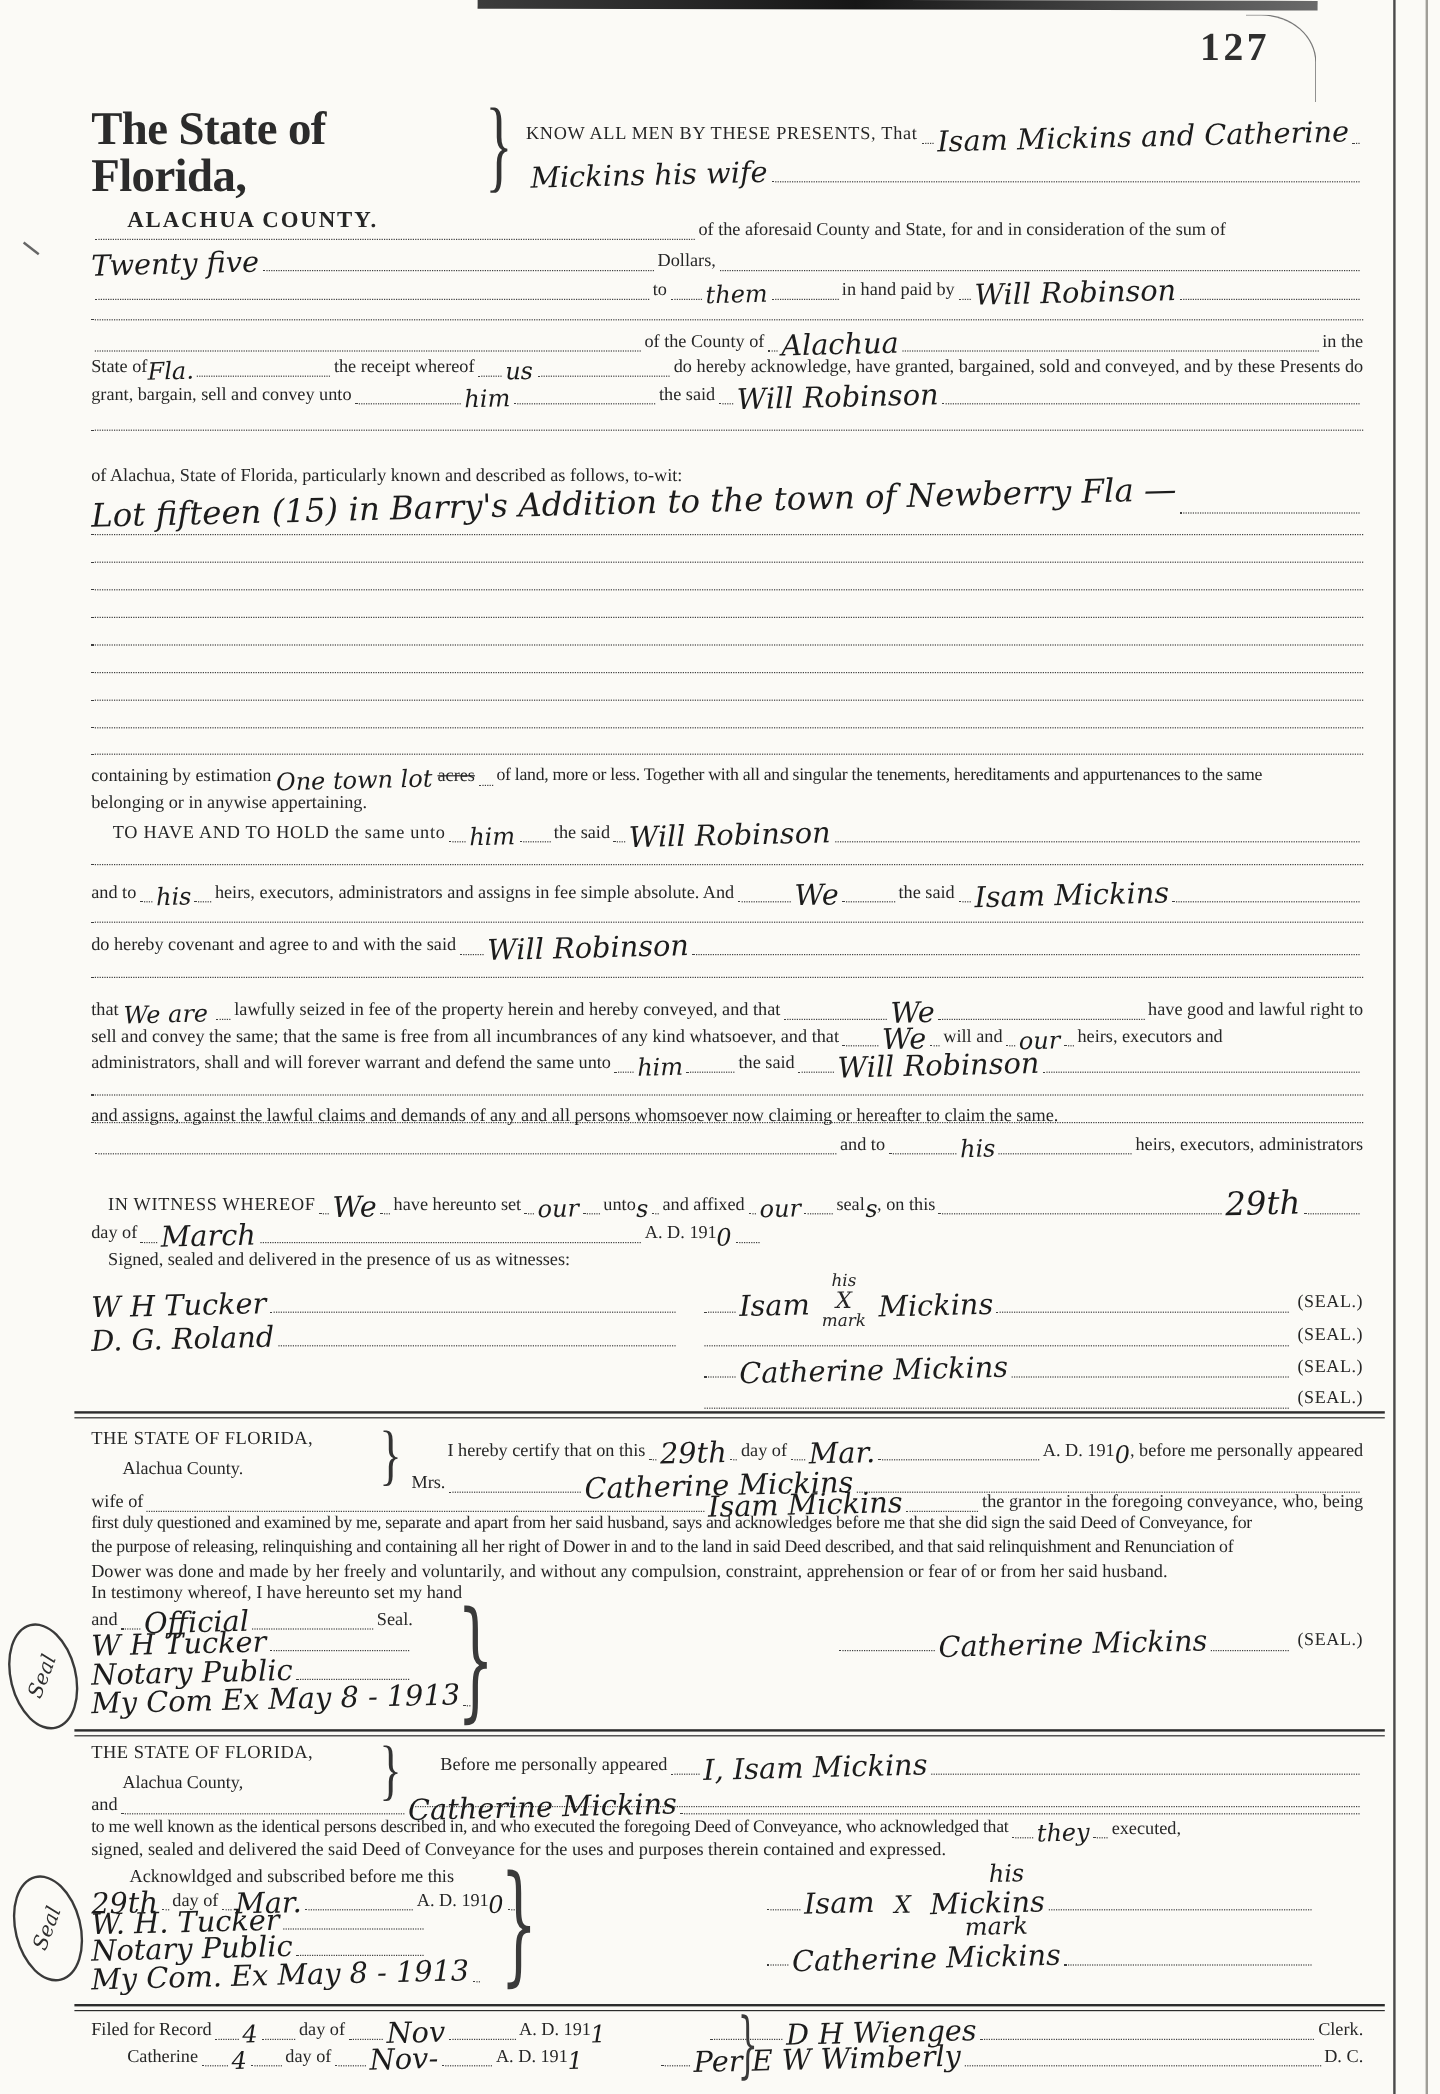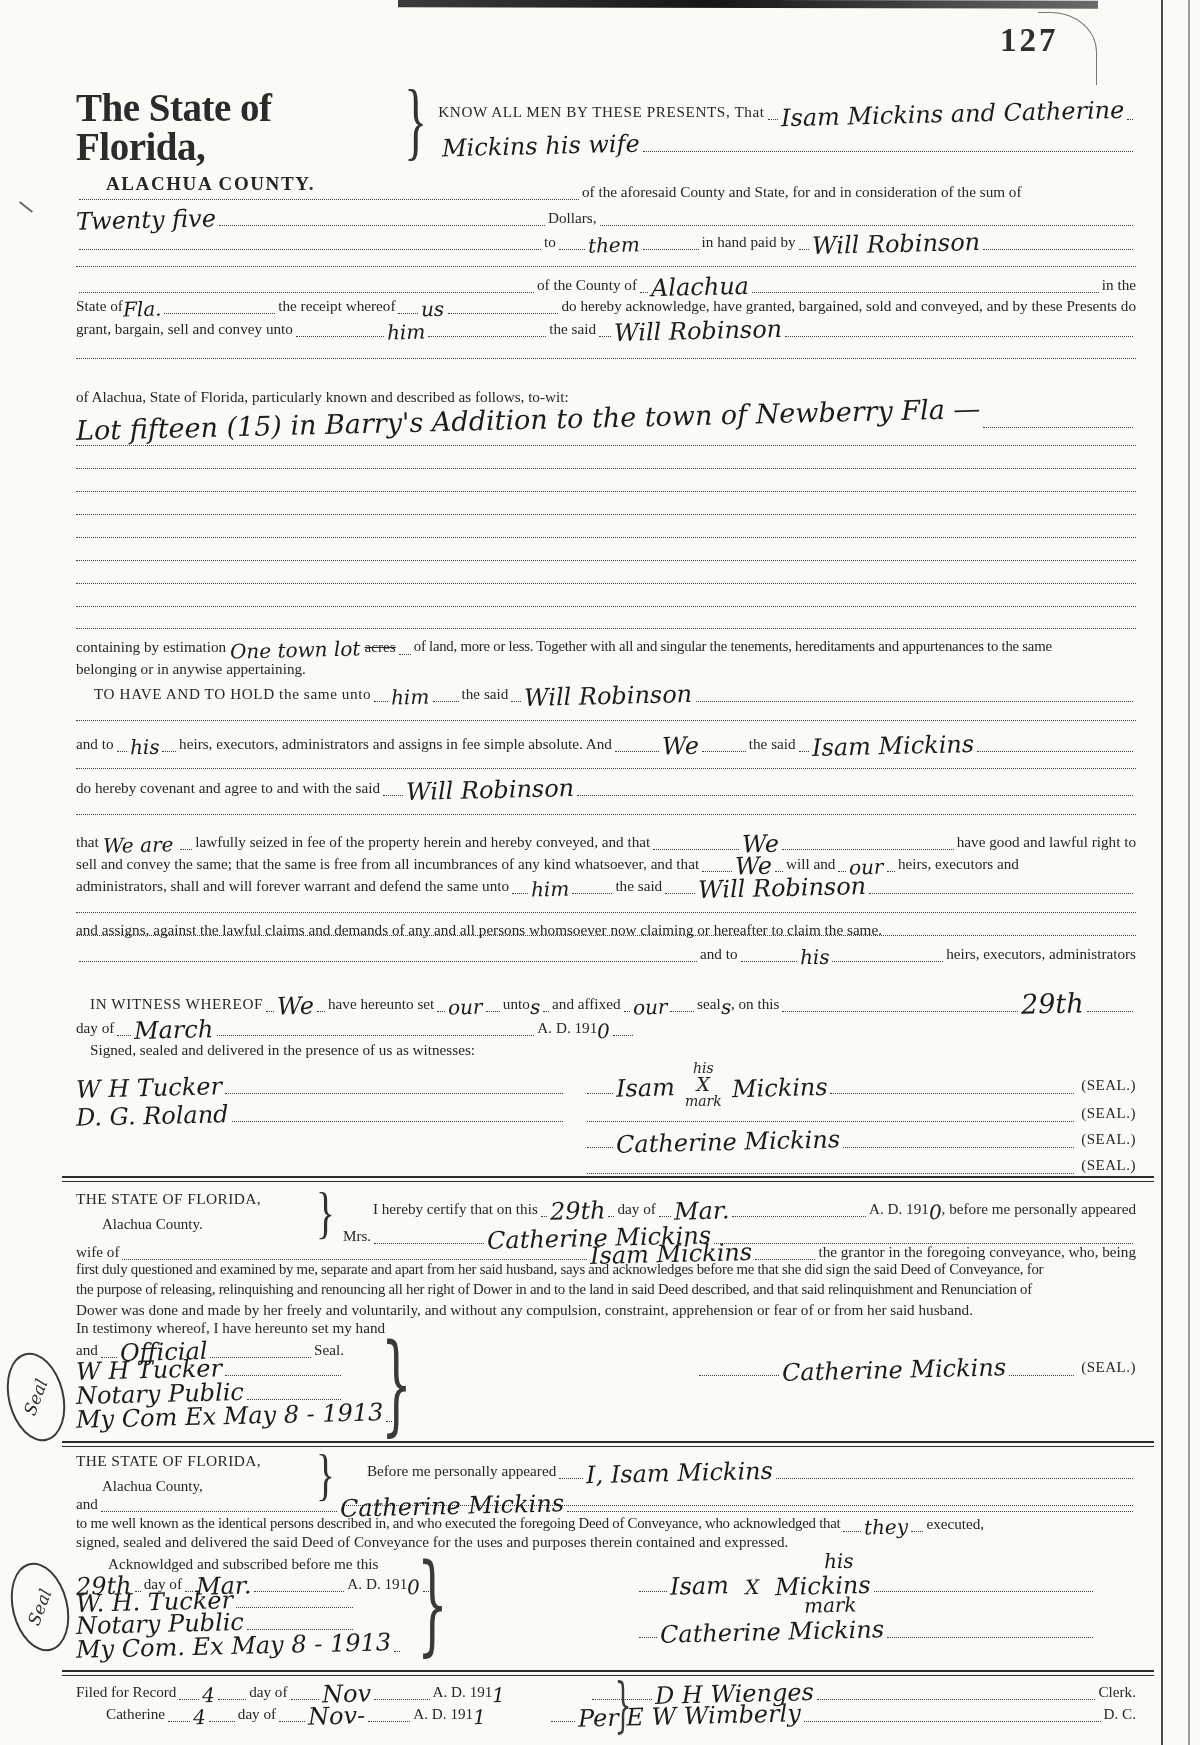--- a/index.html
+++ b/index.html
@@ -398,21 +398,21 @@
       <span class="f" style="flex:1;"></span>
       <span class="h">Isam Mickins</span>
       <span class="f" style="flex:0 0 60px;"></span>
       <span class="p">the grantor in the foregoing conveyance, who, being</span>
     </div>
 
     <div class="r" style="top:1258px;">
       <span class="p tight">first duly questioned and examined by me, separate and apart from her said husband, says and acknowledges before me that she did sign the said Deed of Conveyance, for</span>
     </div>
     <div class="r" style="top:1278px;">
-      <span class="p tight">the purpose of releasing, relinquishing and renouncing all her right of Dower in and to the land in said Deed described, and that said relinquishment and Renunciation of</span>
+      <span class="p tight">the purpose of releasing, relinquishing and containing all her right of Dower in and to the land in said Deed described, and that said relinquishment and Renunciation of</span>
     </div>
     <div class="r" style="top:1298px;">
       <span class="p">Dower was done and made by her freely and voluntarily, and without any compulsion, constraint, apprehension or fear of or from her said husband.</span>
     </div>
     <div class="r" style="top:1316px;">
       <span class="p">In testimony whereof, I have hereunto set my hand</span>
     </div>
 
     <div class="r" style="top:1332px;height:26px;width:268px;right:auto;">
       <span class="p">and</span>

